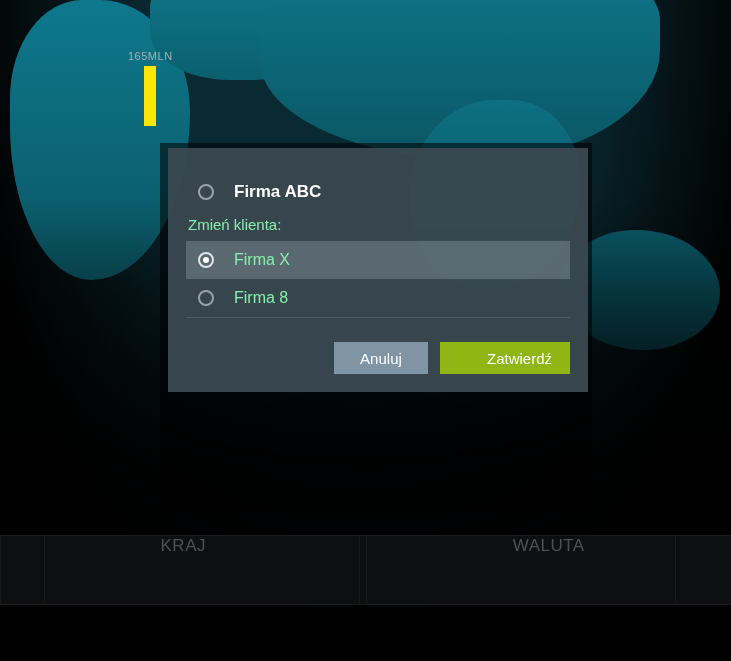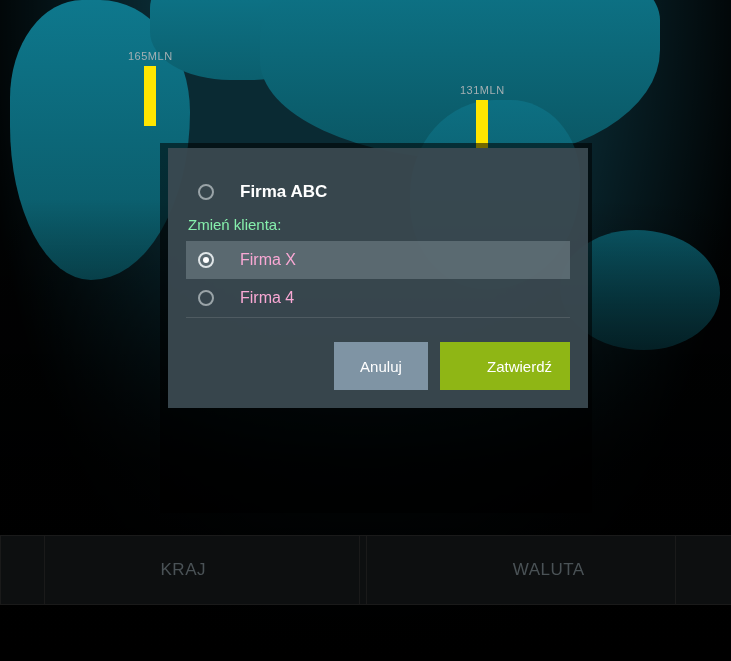--- a/index.html
+++ b/index.html
@@ -64,40 +64,40 @@
   .modal {
     position: absolute;
     left: 168px; top: 148px;
     width: 420px;
     background: rgba(60, 75, 82, 0.92);
     padding: 26px 18px 18px 18px;
   }
   .row {
     display: flex;
     align-items: center;
-    gap: 26px;
+    gap: 20px;
     padding: 10px 12px;
   }
   .radio {
     width: 16px; height: 16px;
     border: 2px solid #9aa4a8;
     border-radius: 50%;
     position: relative;
     flex: 0 0 auto;
   }
   .radio.checked::after {
     content: "";
     position: absolute;
     left: 3px; top: 3px;
     width: 6px; height: 6px;
     background: #fff;
     border-radius: 50%;
   }
   .radio.checked { border-color: #c8d0d3; }
-  .row-label { color: #f9a8d4; font-size: 16px; }
+  .row-label { color: #86efac; font-size: 16px; }
   .title-row .row-label { color: #fff; font-weight: 600; font-size: 17px; }
   .title-row { padding-top: 8px; padding-bottom: 14px; }
 
   .caption {
     color: #86efac;
     font-size: 15px;
     padding: 0 0 8px 2px;
   }
 
   .option-row {
@@ -110,21 +110,21 @@
   .option-row.selected .radio { border-color: #dfe5e7; }
 
   .buttons {
     display: flex;
     justify-content: flex-end;
     gap: 12px;
     padding-top: 24px;
   }
   .btn {
     min-width: 94px;
-    height: 48px;
+    height: 32px;
     border: none;
     font-size: 15px;
     color: #fff;
     cursor: pointer;
     display: inline-flex;
     align-items: center;
     justify-content: center;
     padding: 0 18px;
   }
   .btn-cancel { background: #7f94a4; }
@@ -137,21 +137,20 @@
     top: 535px;
     height: 70px;
     display: flex;
     border-top: 1px solid #1a1a1a;
     border-bottom: 1px solid #1a1a1a;
     background: #0d0f10;
   }
   .tab {
     flex: 1;
     display: flex;
-    align-items: center;
     justify-content: center;
     color: #4a5256;
     font-size: 17px;
     letter-spacing: 0.5px;
     border-left: 1px solid #1a1a1a;
   }
   .tab:first-child { border-left: none; }
   .tabs .sep-left {
     position: absolute; left: 44px; top: 0; bottom: 0; width: 1px; background: #1a1a1a;
   }
@@ -170,43 +169,39 @@
   <div class="land europe"></div>
   <div class="land asia"></div>
   <div class="land seasia"></div>
   <div class="land aus"></div>
   <div class="vignette"></div>
 
   <div class="marker marker1">
     <div class="mlabel">165MLN</div>
     <div class="bar"></div>
   </div>
-  <div class="marker marker2">
-    <div class="mlabel">131MLN</div>
-    <div class="bar"></div>
-  </div>
 </div>
 
 <div class="modal-shadow"></div>
 
 <div class="modal">
   <div class="row title-row">
     <span class="radio"></span>
     <span class="row-label">Firma ABC</span>
   </div>
 
   <div class="caption">Zmień klienta:</div>
 
   <div class="row option-row selected">
     <span class="radio checked"></span>
     <span class="row-label">Firma X</span>
   </div>
   <div class="row option-row">
     <span class="radio"></span>
-    <span class="row-label">Firma 4</span>
+    <span class="row-label">Firma 8</span>
   </div>
 
   <div class="buttons">
     <button class="btn btn-cancel">Anuluj</button>
     <button class="btn btn-confirm">Zatwierdź</button>
   </div>
 </div>
 
 <div class="tabs">
   <div class="sep-left"></div>

